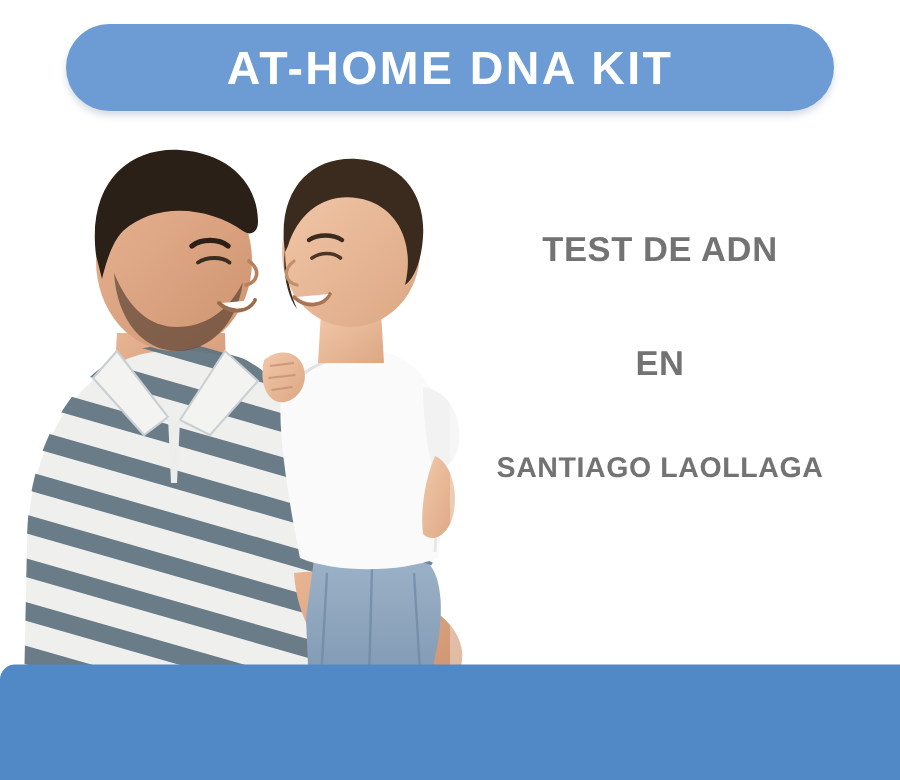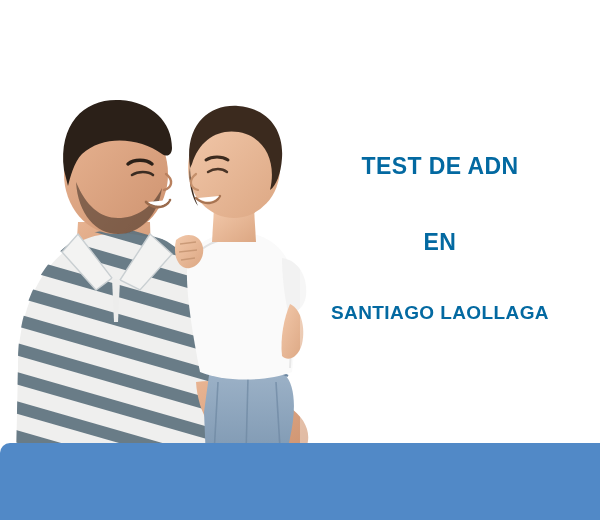--- a/index.html
+++ b/index.html
@@ -45,21 +45,21 @@
   #photo svg{display:block;}
 
   
   #headline{
     position:absolute;
     left:290px;top:155px;
     width:300px;
     text-align:center;
   }
   .headline-line{
-    color:#0369a1;
+    color:#737373;
     font-weight:bold;
     font-size:23px;
     letter-spacing:0.4px;
     line-height:1;
     white-space:nowrap;
   }
   #headline-l1{margin:0 0 0 0;}
   #headline-l2{margin:53px 0 0 0;}
   #headline-l3{margin:49px 0 0 0;font-size:19px;}
 
@@ -71,20 +71,23 @@
     background:#5189C7;
     border-top-left-radius:10px;
     border-top-right-radius:0px;
   }
 </style>
 </head>
 <body>
 
 <div id="card">
 
+  <div id="header-banner">
+    <div id="header-title">AT-HOME DNA KIT</div>
+  </div>
 
   <div id="photo">
     <svg width="340" height="378" viewBox="0 0 340 378">
       <defs>
         <linearGradient id="skinG" x1="0" y1="0" x2="1" y2="1">
           <stop offset="0%" stop-color="#E8B492"></stop>
           <stop offset="100%" stop-color="#CE9370"></stop>
         </linearGradient>
         <linearGradient id="skinG2" x1="0" y1="0" x2="1" y2="1">
           <stop offset="0%" stop-color="#F2C8AA"></stop>

